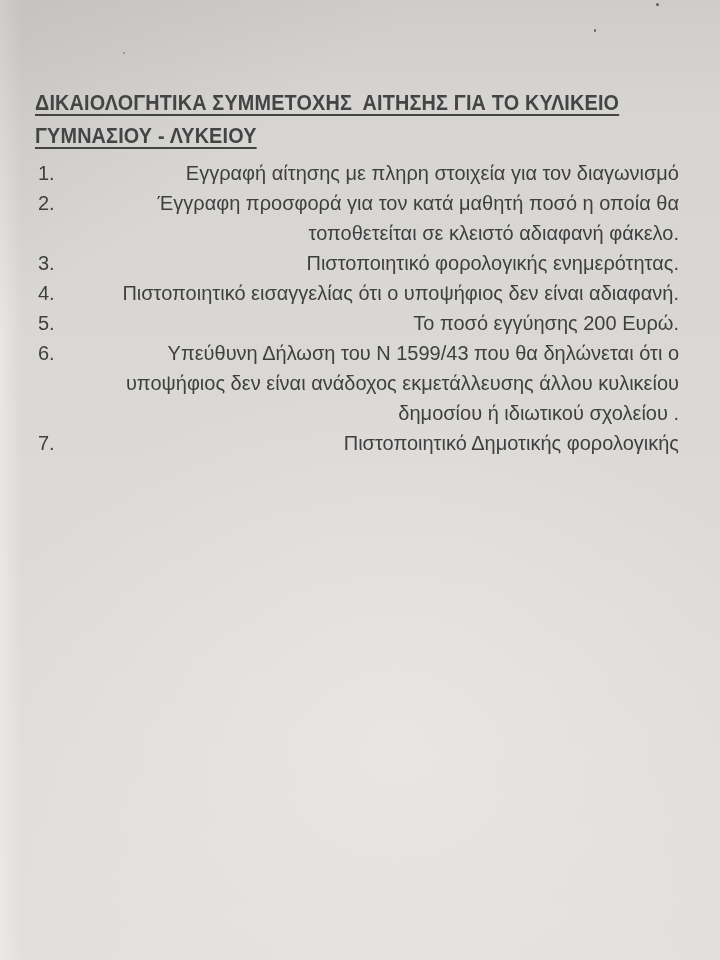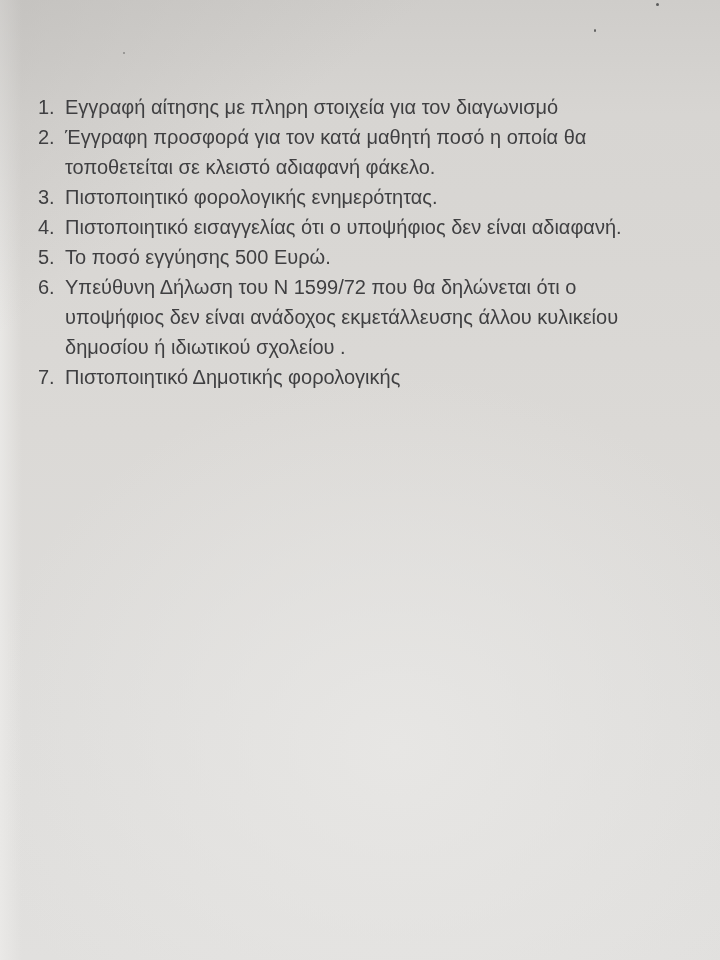--- a/index.html
+++ b/index.html
@@ -62,20 +62,21 @@
   }
   .req-num {
     flex: 0 0 30px;
     padding-left: 3px;
     box-sizing: border-box;
   }
   .req-text {
     flex: 1 1 auto;
     max-width: 614px;
     white-space: pre-wrap;
+    text-align: right;
   }
 
   .speck {
     position: absolute;
     background: #5c5c5c;
     border-radius: 50%;
   }
   .speck-1 { left: 656px; top: 3px;  width: 3px; height: 3px; }
   .speck-2 { left: 594px; top: 29px; width: 2px; height: 3px; }
   .speck-3 { left: 123px; top: 52px; width: 2px; height: 2px; opacity: 0.6; }
@@ -84,45 +85,49 @@
 <body>
 
 <div class="paper">
 
   <span class="speck speck-1"></span>
   <span class="speck speck-2"></span>
   <span class="speck speck-3"></span>
 
   <div class="content">
 
+    <h1 class="doc-title">
+      <span class="tline">ΔΙΚΑΙΟΛΟΓΗΤΙΚΑ ΣΥΜΜΕΤΟΧΗΣ  ΑΙΤΗΣΗΣ ΓΙΑ ΤΟ ΚΥΛΙΚΕΙΟ</span><br>
+      <span class="tline">ΓΥΜΝΑΣΙΟΥ - ΛΥΚΕΙΟΥ</span>
+    </h1>
 
     <ol class="req-list">
       <li class="req-item">
         <span class="req-num">1.</span>
         <span class="req-text">Εγγραφή αίτησης με πληρη στοιχεία για τον διαγωνισμό</span>
       </li>
       <li class="req-item">
         <span class="req-num">2.</span>
         <span class="req-text">Έγγραφη προσφορά για τον κατά μαθητή ποσό η οποία θα τοποθετείται σε κλειστό αδιαφανή φάκελο.</span>
       </li>
       <li class="req-item">
         <span class="req-num">3.</span>
         <span class="req-text">Πιστοποιητικό φορολογικής ενημερότητας.</span>
       </li>
       <li class="req-item">
         <span class="req-num">4.</span>
         <span class="req-text">Πιστοποιητικό εισαγγελίας ότι ο υποψήφιος δεν είναι αδιαφανή.</span>
       </li>
       <li class="req-item">
         <span class="req-num">5.</span>
-        <span class="req-text">Το ποσό εγγύησης 500 Ευρώ.</span>
+        <span class="req-text">Το ποσό εγγύησης 200 Ευρώ.</span>
       </li>
       <li class="req-item">
         <span class="req-num">6.</span>
-        <span class="req-text">Υπεύθυνη Δήλωση του Ν 1599/72 που θα δηλώνεται ότι ο υποψήφιος δεν είναι ανάδοχος εκμετάλλευσης άλλου κυλικείου δημοσίου ή ιδιωτικού σχολείου .</span>
+        <span class="req-text">Υπεύθυνη Δήλωση του Ν 1599/43 που θα δηλώνεται ότι ο υποψήφιος δεν είναι ανάδοχος εκμετάλλευσης άλλου κυλικείου δημοσίου ή ιδιωτικού σχολείου .</span>
       </li>
       <li class="req-item">
         <span class="req-num">7.</span>
         <span class="req-text">Πιστοποιητικό Δημοτικής φορολογικής</span>
       </li>
     </ol>
 
   </div>
 </div>
 

